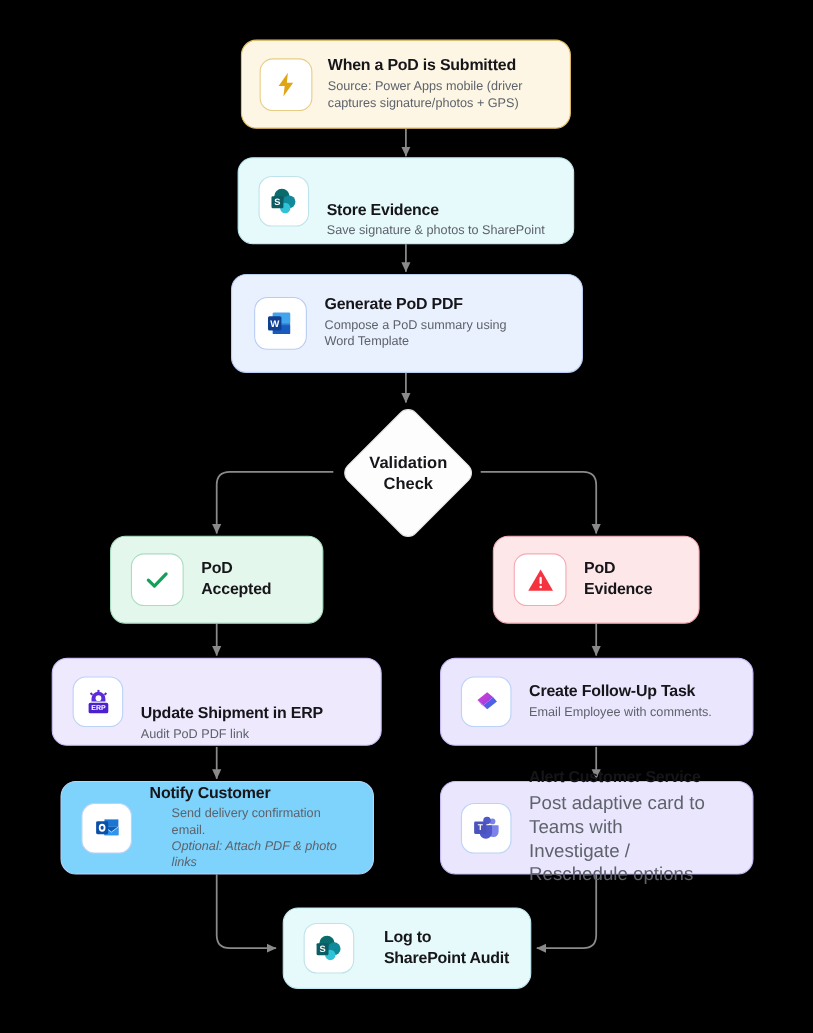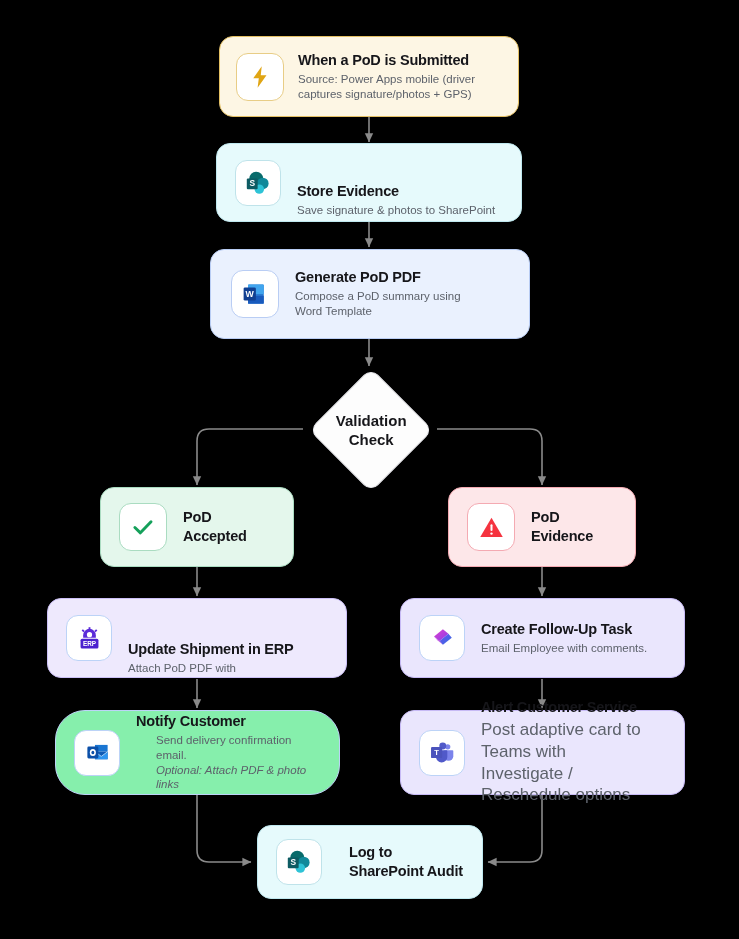--- a/index.html
+++ b/index.html
@@ -14,21 +14,21 @@
   .sub{color:#5d626b;line-height:1.28;}
   .sub .ital{font-style:italic;}
 
   
   .v-trigger{background:#fdf6e4;border-color:#e3bf63;}
   .v-trigger .tile{border-color:#e8cd86;}
   .v-cyan{background:#e6fafc;border-color:#bfe8ef;}
   .v-cyan .tile{border-color:#bfe3ea;}
   .v-blue{background:#eaf1fe;border-color:#b9cdf4;}
   .v-blue .tile{border-color:#b9cdf4;}
-  .v-blue2{background:#86efac;border-color:#bcd3f7;border-radius:30px;}
+  .v-blue2{background:#7dd3fc;border-color:#bcd3f7;}
   .v-blue2 .tile{border-color:#bcd3f7;}
   .v-green{background:#e4f7ec;border-color:#aadcc1;}
   .v-green .tile{border-color:#aadcc1;}
   .v-red{background:#fde7e9;border-color:#f4aab2;}
   .v-red .tile{border-color:#f4aab2;}
   .v-purple{background:#eee9fd;border-color:#cbbff6;}
   .v-purple .tile{border-color:#bcd3f7;}
   .v-purple2{background:#eae6fd;border-color:#c7baf5;}
   .v-purple2 .tile{border-color:#bcd3f7;}
 
@@ -167,21 +167,21 @@
         <circle cx="16" cy="11.5" r="3.1" fill="#fff"></circle>
         <rect x="14.9" y="2.6" width="2.2" height="3" fill="#5b2bd9"></rect>
         <rect x="7.4" y="5.4" width="2.2" height="3" fill="#5b2bd9" transform="rotate(-45 8.5 6.9)"></rect>
         <rect x="22.4" y="5.4" width="2.2" height="3" fill="#5b2bd9" transform="rotate(45 23.5 6.9)"></rect>
         <rect x="5.4" y="16.4" width="21.2" height="11.4" rx="1.8" fill="#4b21cf"></rect>
         <text x="16" y="24.6" font-size="7.6" font-weight="bold" fill="#fff" text-anchor="middle" font-family="Liberation Sans, sans-serif">ERP</text>
       </svg>
     </div>
     <div class="txt" style="margin-left:16px;margin-top:41px;">
       <div class="title" style="font-size:14.5px;">Update Shipment in ERP</div>
-      <div class="sub" style="font-size:11.5px;margin-top:4px;">Attach PoD PDF with</div>
+      <div class="sub" style="font-size:11.5px;margin-top:4px;">Audit PoD PDF link</div>
     </div>
   </div>
 
   <div class="node v-purple2" style="left:400px;top:598px;width:285px;height:80px;padding:0 18px;">
     <div class="tile" style="width:44px;height:44px;">
       <svg viewBox="0 0 32 32" width="27" height="27">
         <defs>
           <linearGradient id="plg1" x1="0" y1="0" x2="1" y2="1">
             <stop offset="0" stop-color="#e040d0"></stop>
               <stop offset="1" stop-color="#8a3ee8"></stop>

